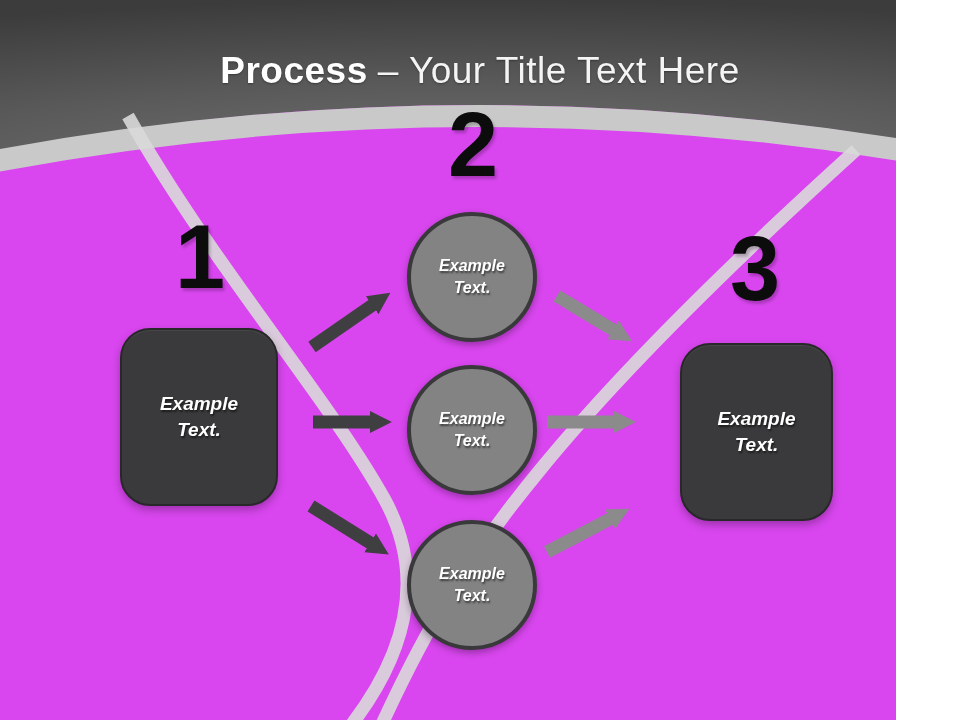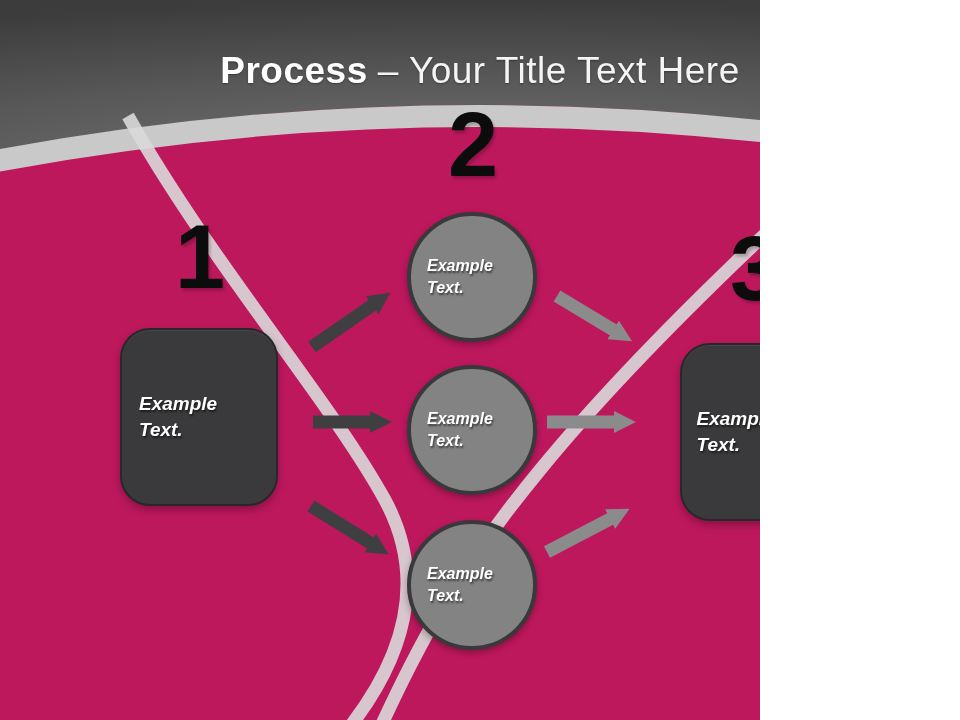--- a/index.html
+++ b/index.html
@@ -1,20 +1,20 @@
 <!DOCTYPE html>
 <html><head>
 <meta charset="utf-8">
 <style>
   html,body{margin:0;padding:0;background:#ffffff;}
   .slide{
     position:relative;
-    width:760px;height:720px;
+    width:896px;height:720px;
     overflow:hidden;
-    background:#be185d;
+    background:#d946ef;
     font-family:"Liberation Sans", sans-serif;
   }
   .bg{position:absolute;left:0;top:0;width:960px;height:720px;display:block;}
 
   .title{
     position:absolute;top:50px;left:0;width:960px;
     text-align:center;color:#ffffff;font-size:37px;letter-spacing:.5px;
     text-shadow:0 1px 2px rgba(0,0,0,.35);
     white-space:nowrap;
   }
@@ -44,21 +44,21 @@
     width:130px;height:130px;border-radius:50%;
     background:#838383;border:4px solid #39393b;
     box-shadow:0 3px 7px rgba(0,0,0,.3);
     display:flex;align-items:center;justify-content:center;
   }
   .c1{left:407px;top:212px;}
   .c2{left:407px;top:365px;}
   .c3{left:407px;top:520px;}
 
   .shape-label{
-    color:#ffffff;font-weight:bold;font-style:italic;
+    color:#ffffff;font-weight:bold;font-style:italic;text-align:center;
     text-shadow:1px 2px 2px rgba(0,0,0,.55);
     line-height:1.35;
   }
   .pbox .shape-label{font-size:19px;width:120px;}
   .pcircle .shape-label{font-size:16px;width:90px;}
 </style>
 </head>
 <body>
 
 <div class="slide">

